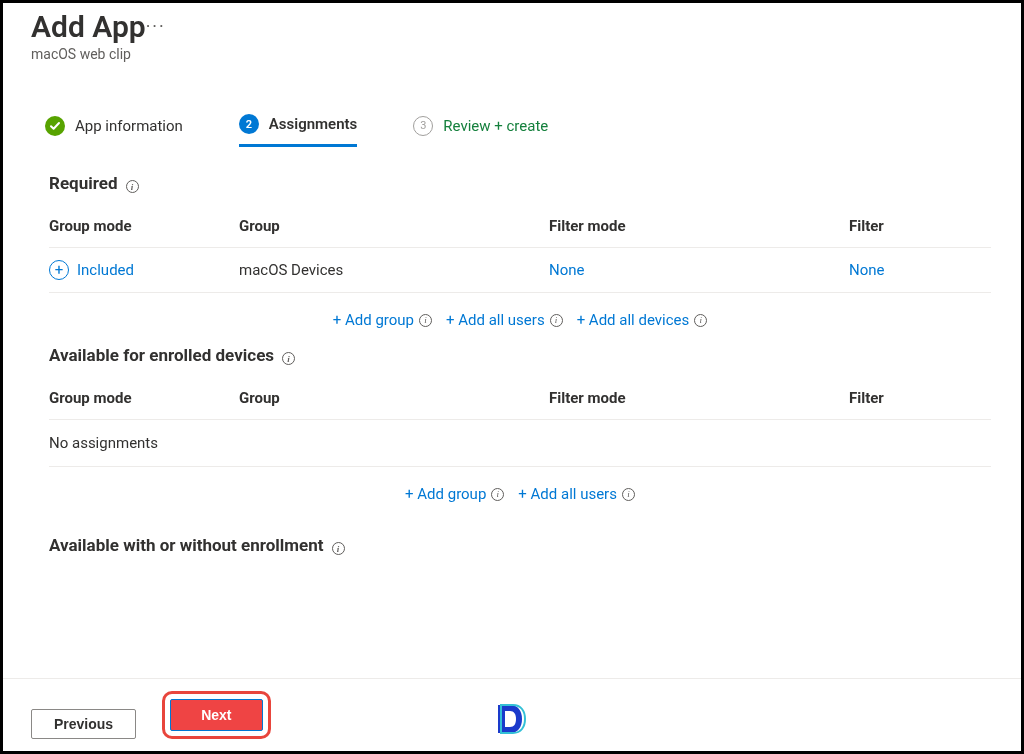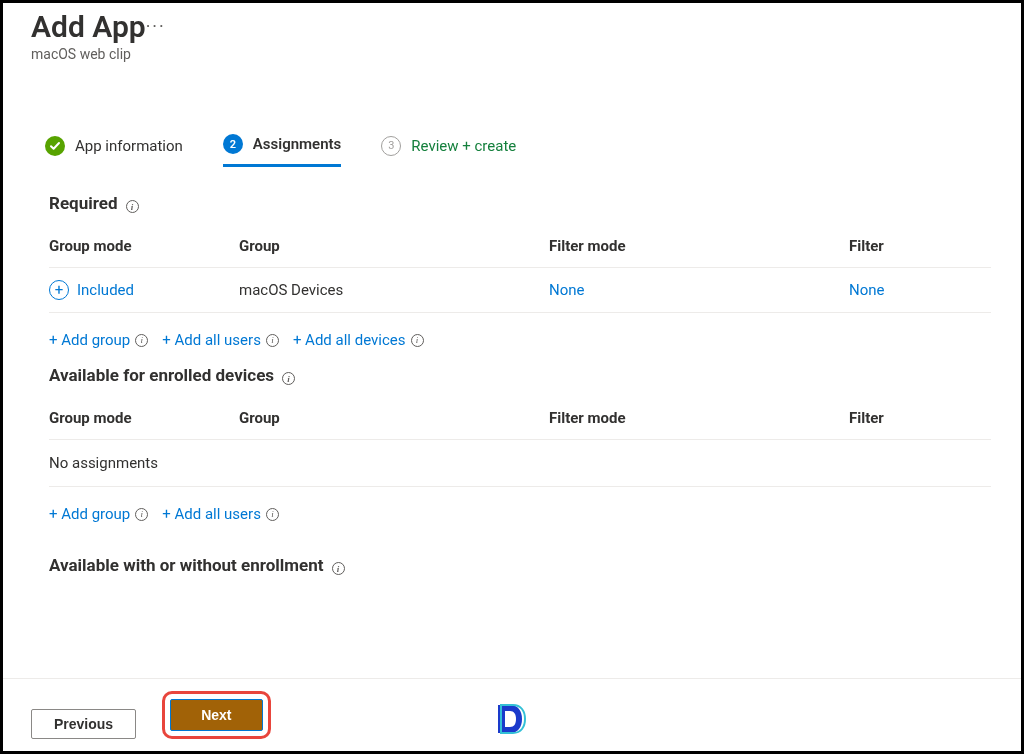--- a/index.html
+++ b/index.html
@@ -39,22 +39,22 @@
     position: relative;
     top: -4px;
   }
   .page-subtitle {
     font-size: 14px;
     color: #605e5c;
     margin-top: 2px;
   }
   .wizard-tabs {
     display: flex;
-    gap: 40px;
-    margin-top: 72px;
+    gap: 56px;
+    margin-top: 52px;
     padding-left: 14px;
   }
   .wizard-tab {
     display: flex;
     align-items: center;
     gap: 10px;
     padding-bottom: 10px;
     cursor: pointer;
     font-size: 15px;
   }
@@ -137,20 +137,21 @@
     border-bottom: 1px solid #edebe9;
     font-size: 15px;
     color: #323130;
   }
   .action-links {
     display: flex;
     gap: 14px;
     margin-top: 18px;
     font-size: 15px;
     flex-wrap: wrap;
+    justify-content: center;
   }
   .action-link {
     color: #0078d4; cursor: pointer;
     display: inline-flex; align-items: center; gap: 5px;
   }
 
   .footer {
     position: absolute;
     left: 0; right: 0; bottom: 0;
     border-top: 1px solid #edebe9;
@@ -164,21 +165,21 @@
     font-size: 14px;
     font-weight: 600;
     padding: 6px 22px;
     border-radius: 2px;
     cursor: pointer;
     border: 1px solid #8a8886;
     background: #fff;
     color: #323130;
   }
   .btn-primary {
-    background: #a16207;
+    background: #ef4444;
     border-color: #0078d4;
     color: #fff;
     padding: 7px 30px;
   }
   .next-highlight {
     border: 3px solid #e8453c;
     border-radius: 10px;
     padding: 5px;
     display: inline-flex;
   }

